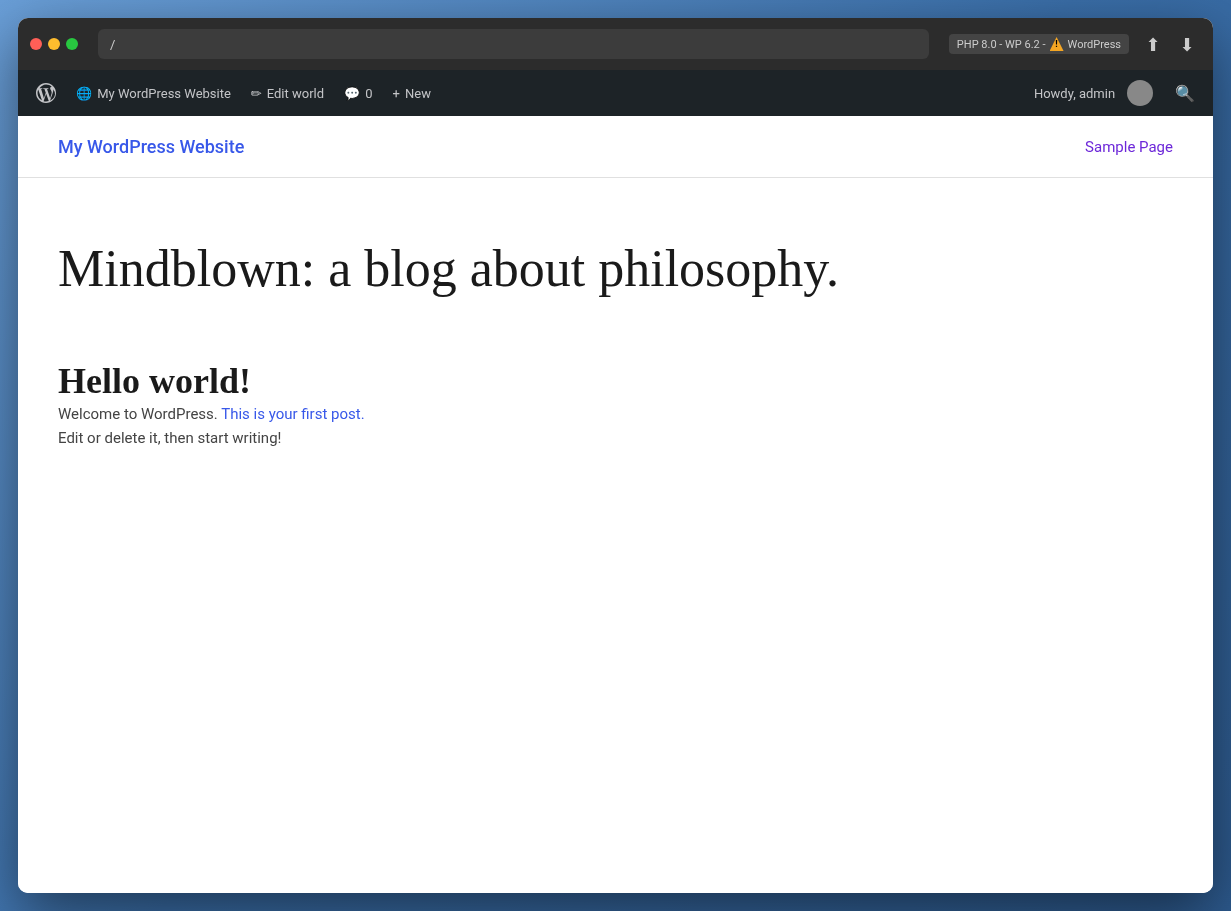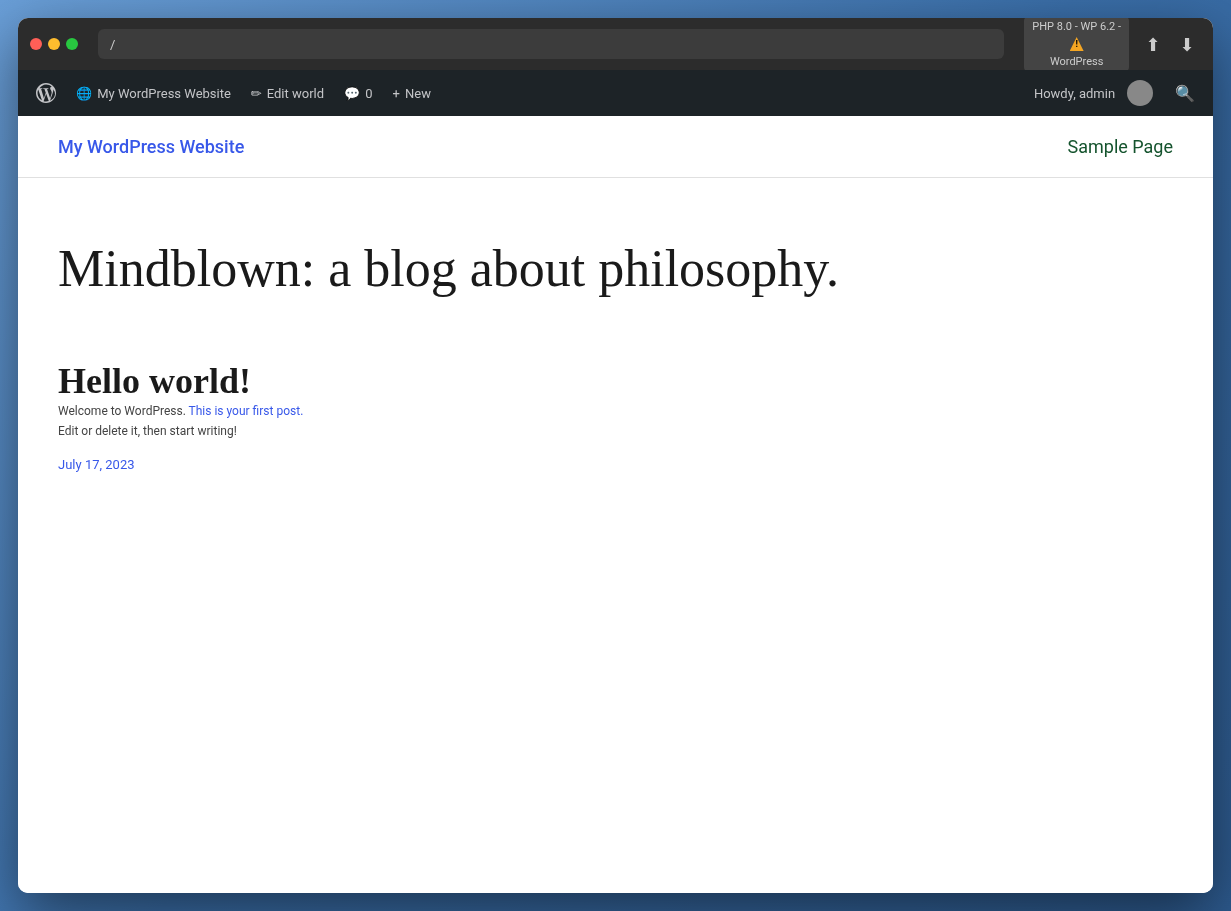--- a/index.html
+++ b/index.html
@@ -68,21 +68,20 @@
 
     .php-badge {
       background: #444;
       color: #ccc;
       font-size: 11px;
       padding: 3px 8px;
       border-radius: 4px;
       display: flex;
       align-items: center;
       gap: 4px;
-      flex-direction: column;
     }
 
     .warning-icon {
       width: 14px;
       height: 14px;
       background: #f5a623;
       display: inline-flex;
       align-items: center;
       justify-content: center;
       font-size: 9px;
@@ -166,23 +165,23 @@
     }
 
     .site-title {
       color: #3858e9;
       font-size: 18px;
       font-weight: 500;
       text-decoration: none;
     }
 
     .site-nav a {
-      color: #14532d;
+      color: #6d28d9;
       text-decoration: none;
-      font-size: 18px;
+      font-size: 15px;
       text-align: center;
     }
 
     
     .main-content {
       padding: 60px 40px 24px 40px;
       flex: 1;
     }
 
     .site-tagline {
@@ -195,24 +194,24 @@
     }
 
     .post-title {
       font-size: 36px;
       font-weight: 600;
       color: #1a1a1a;
       font-family: Georgia, "Times New Roman", serif;
     }
 
     .post-content {
-      font-size: 12px;
+      font-size: 15px;
       color: #444;
       line-height: 1.6;
-      margin-bottom: 16px;
+      margin-bottom: 32px;
     }
 
     .post-content a {
       color: #3858e9;
       text-decoration: none;
     }
 
     .post-date {
       color: #3858e9;
       font-size: 13px;
@@ -333,21 +332,20 @@
 
         <article>
           <h2 class="post-title">Hello world!</h2>
 
           <p class="post-content">
             <span>Welcome to WordPress. </span><a>This is your first post.</a>
             <br>
             <span>Edit or delete it, then start writing!</span>
           </p>
 
-          <p class="post-date">July 17, 2023</p>
         </article>
 
       </div>
 
     </div>
 
   </div>
 </div>
 
 </body></html>

